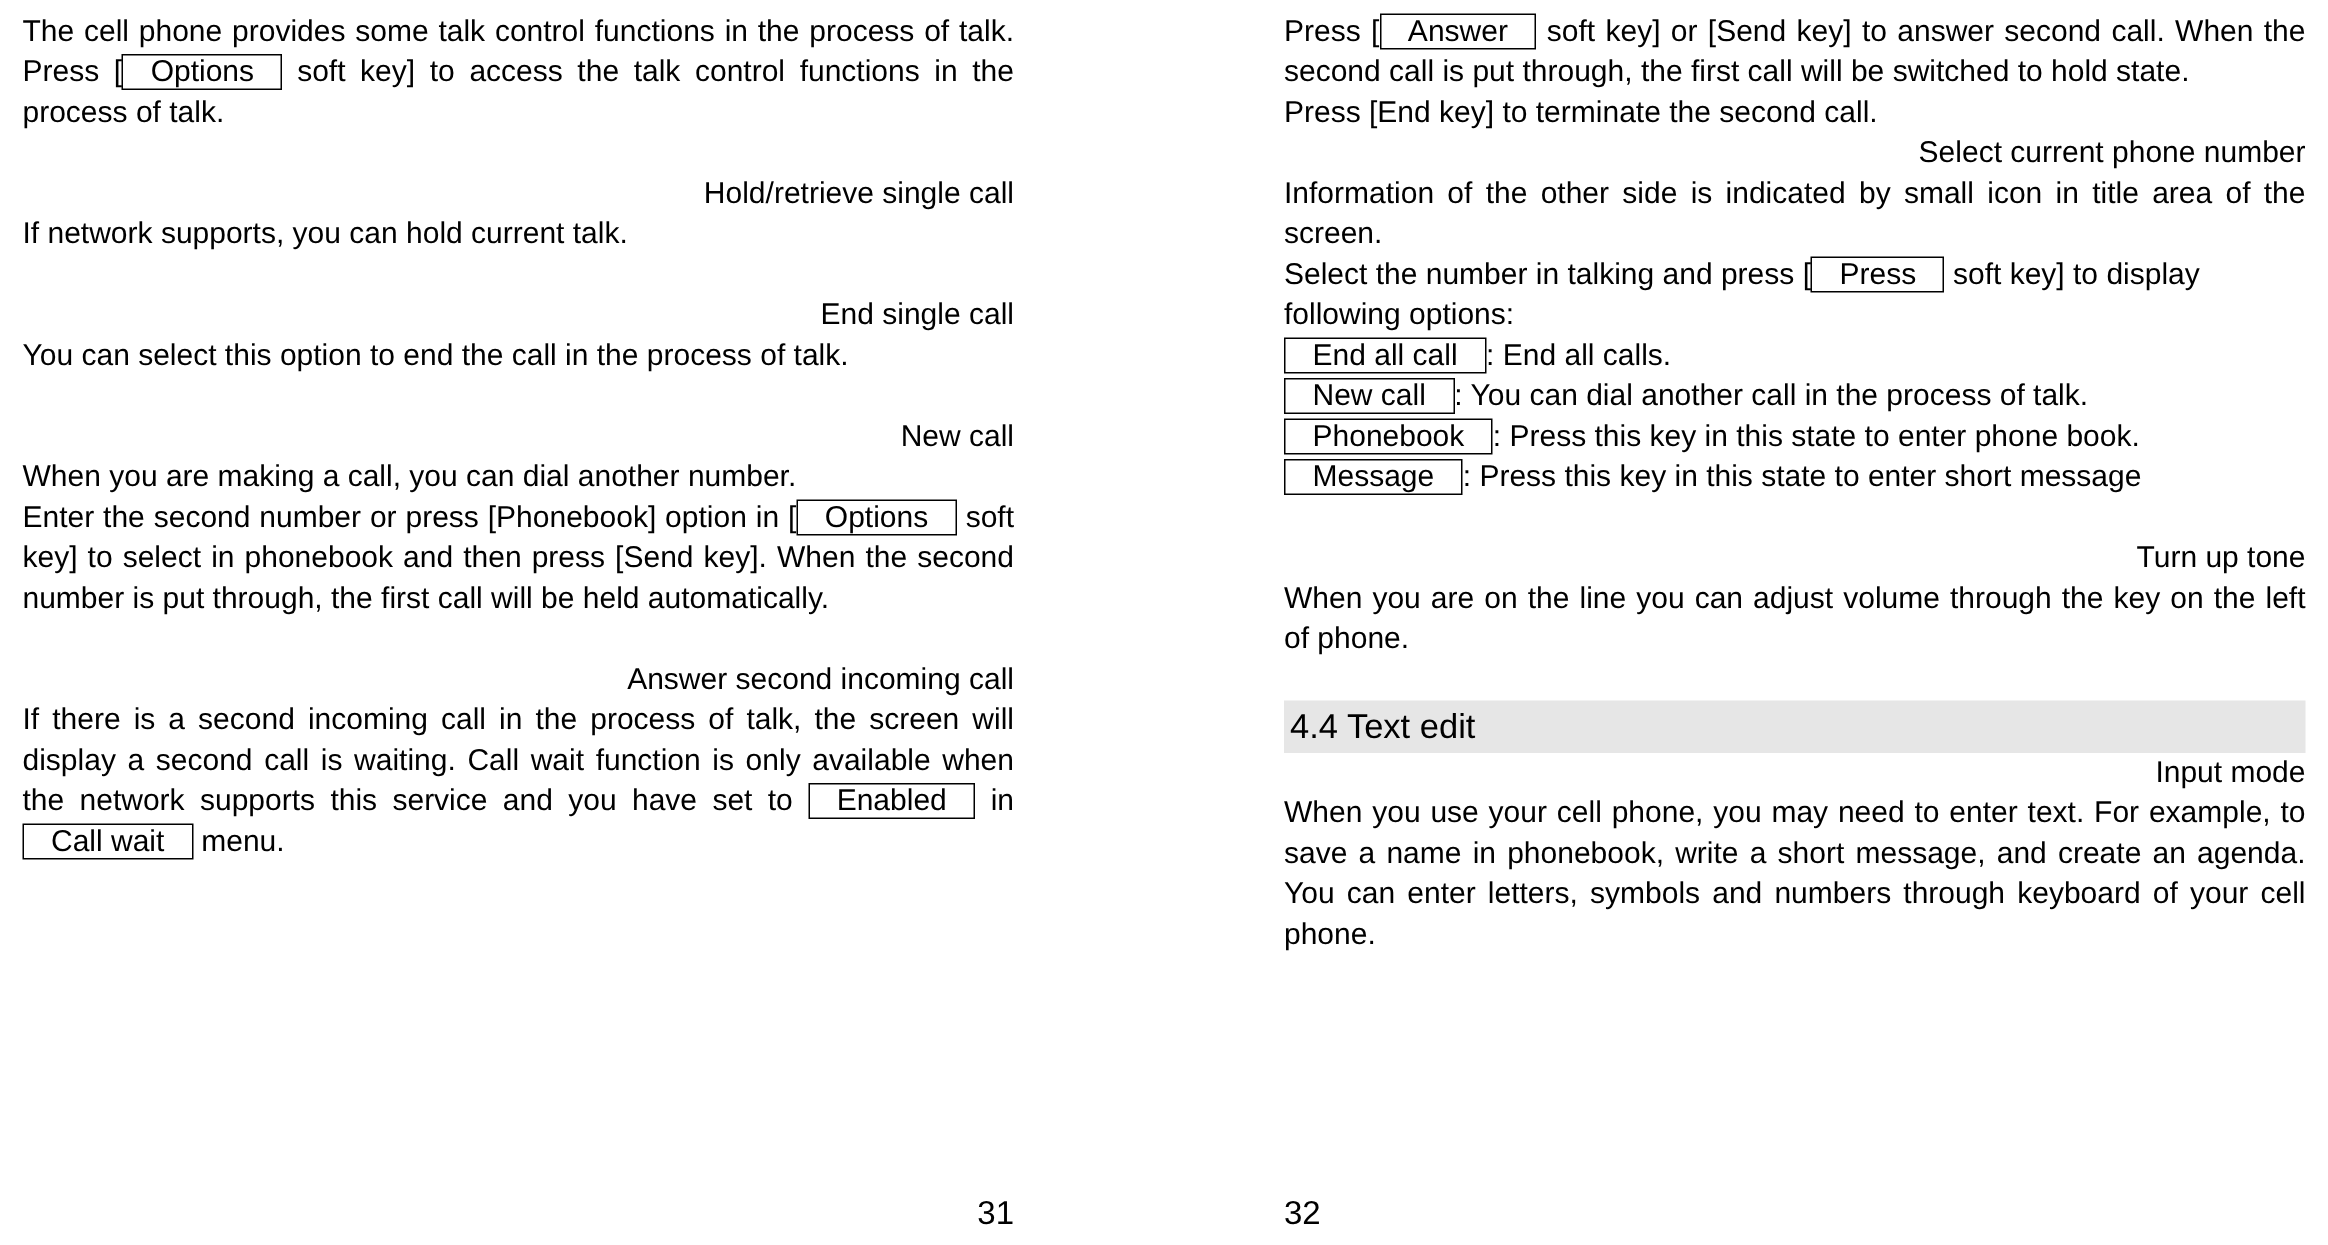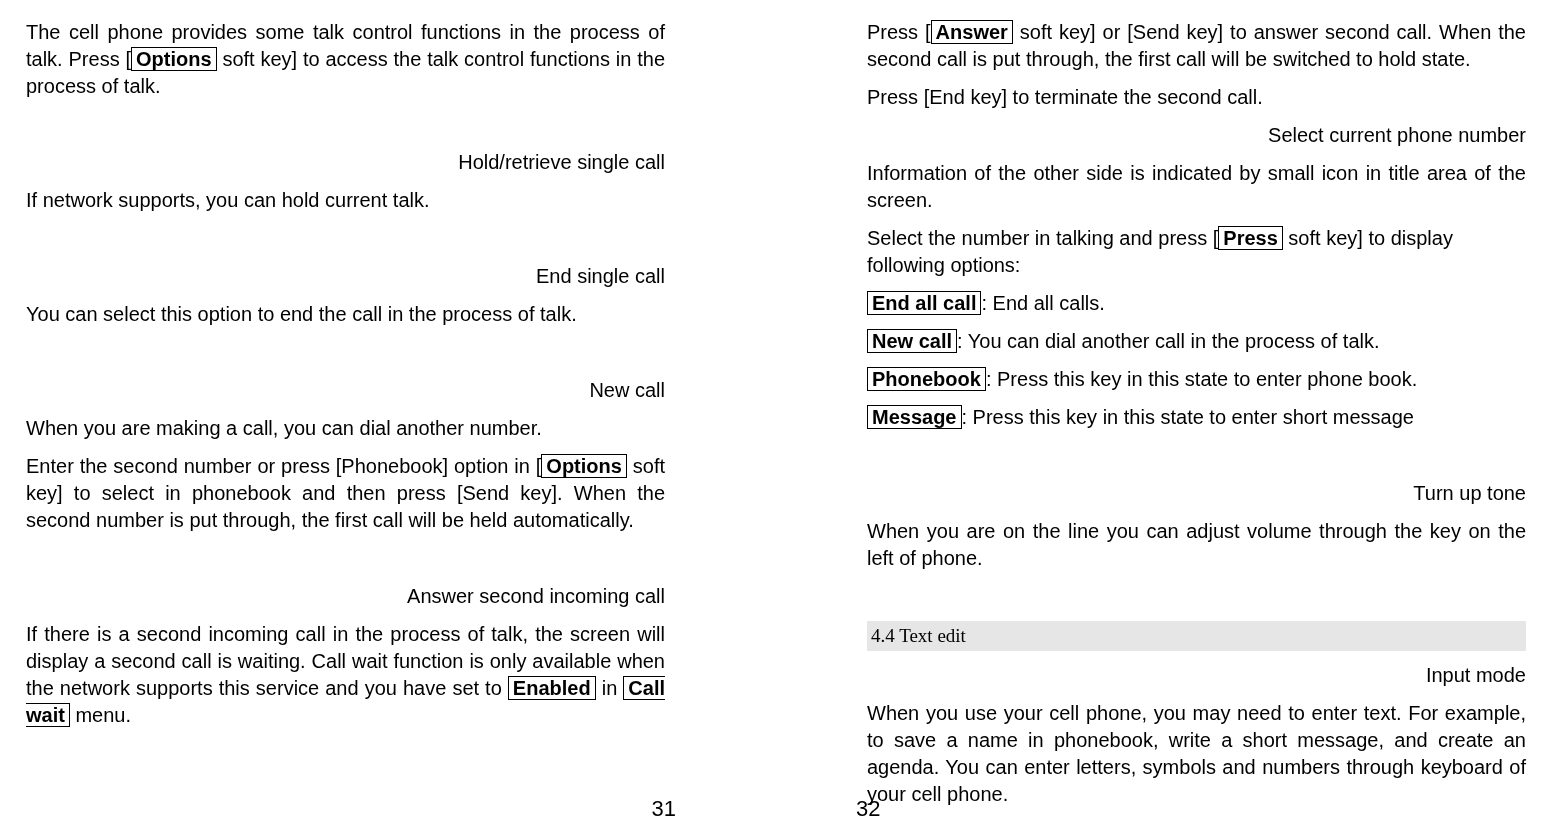--- a/index.html
+++ b/index.html
@@ -2,26 +2,26 @@
 <html><head>
 <meta charset="utf-8">
 <style>
   * { margin: 0; padding: 0; box-sizing: border-box; }
   html, body { width: 1552px; height: 830px; background: #fff; font-family: Arial, Helvetica, sans-serif; }
   .spread { display: flex; width: 100%; height: 100%; }
   .page { width: 50%; padding: 8px 80px 10px 80px; display: flex; flex-direction: column; position: relative; }
   .page.left { padding-left: 15px; padding-right: 100px; }
   .page.right { padding-left: 80px; padding-right: 15px; }
   .content { flex: 1; font-size: 20px; line-height: 1.35; color: #000; }
-  .content p { margin: 11px; }
+  .content p { margin: 0; }
   .content .section-title { font-weight: normal; text-align: right; }
   .content .blank { height: 27px; }
-  .boxed { border: 1px solid #000; padding: 0 4px; font-weight: bold; }
+  .boxed { border: 1px solid #000; padding: 0 18px; }
   .just { text-align: justify; text-justify: inter-word; }
-  .shade { background: #e6e6e6; font-size: 19px; padding: 2px 4px; margin-top: 6px; font-family: Liberation Serif, serif; }
+  .shade { background: #e6e6e6; font-size: 23px; padding: 2px 4px; margin-top: 6px; }
   .pagenum { position: absolute; bottom: 8px; font-size: 22px; }
   .page.left .pagenum { right: 100px; margin-top: 48px; }
   .page.right .pagenum { left: 80px; }
 </style>
 </head>
 <body>
 
 <div class="spread">
 
   <div class="page left">

